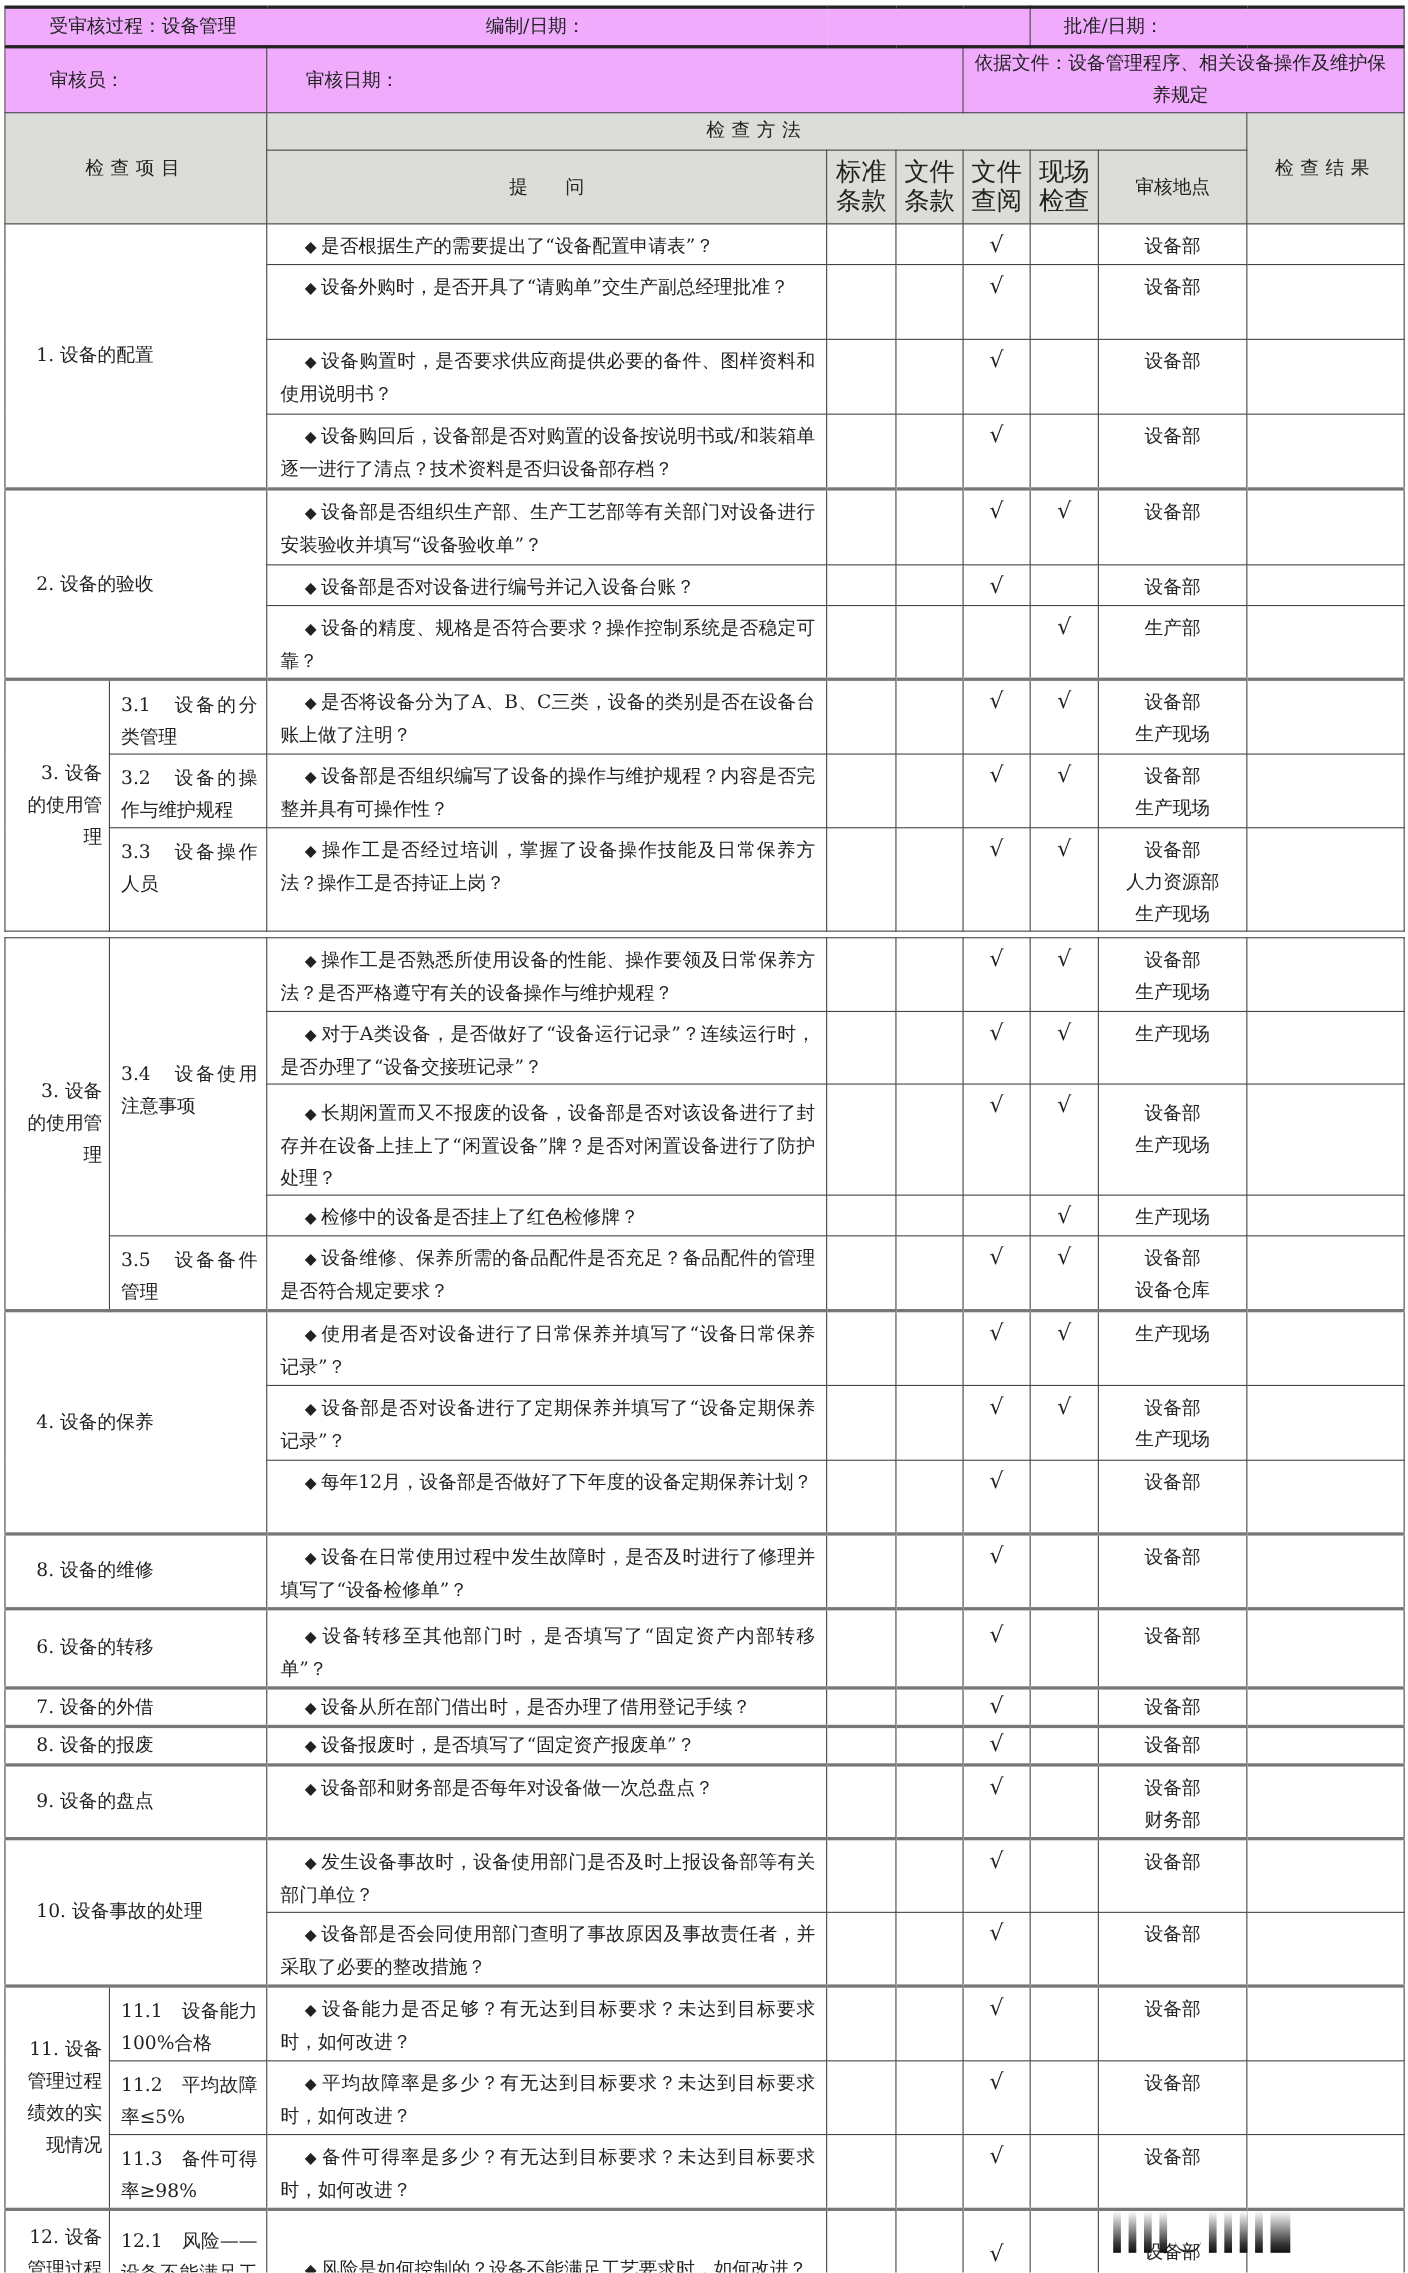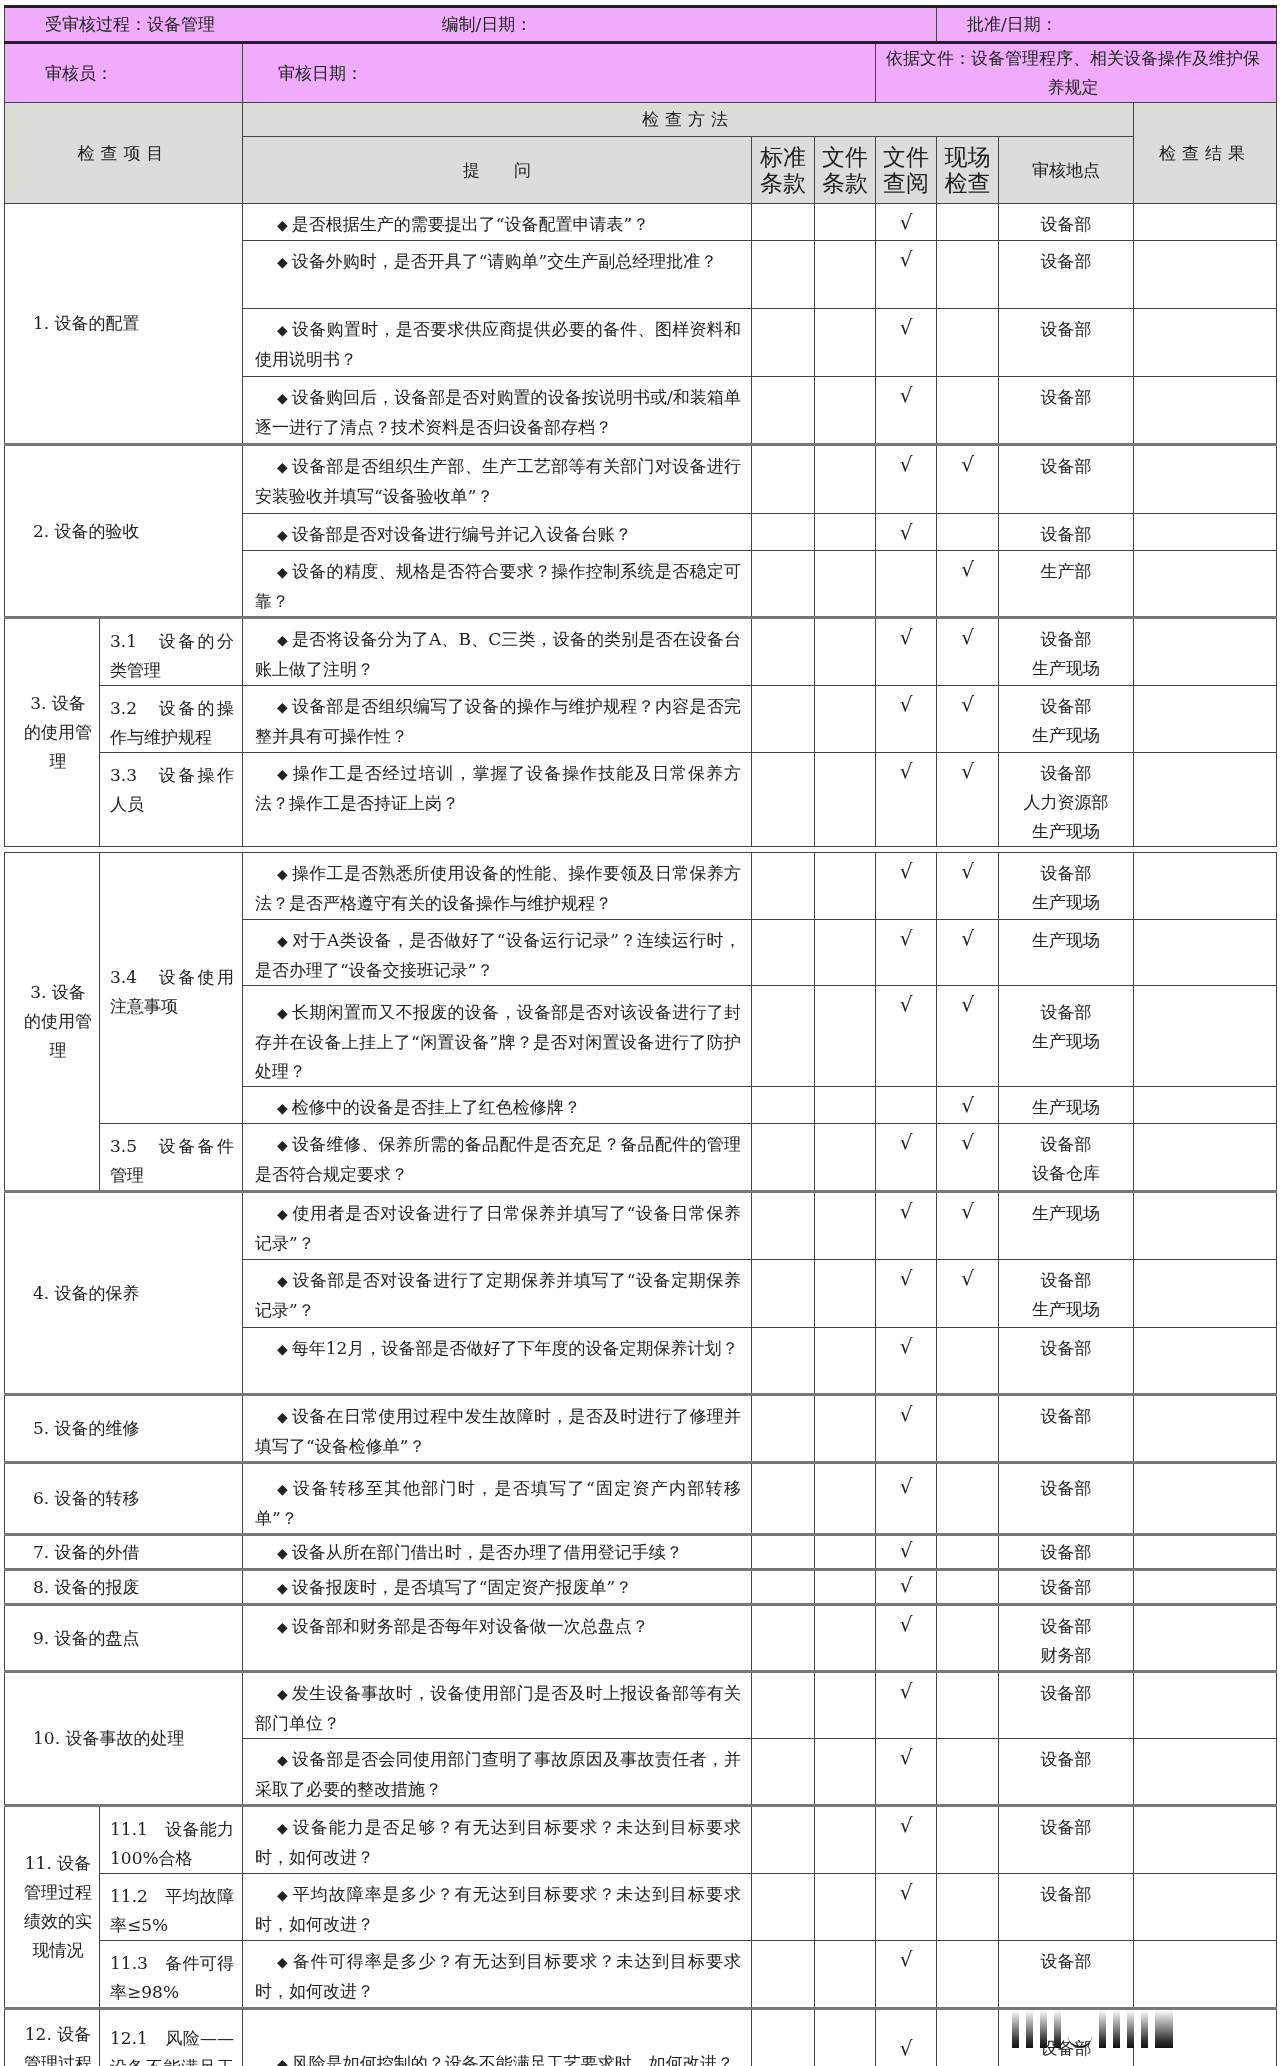--- a/index.html
+++ b/index.html
@@ -8,21 +8,21 @@
   .sheet { position: absolute; left: 4px; top: 5px; width: 1272px; }
   table { border-collapse: collapse; width: 1272px; table-layout: fixed; }
   td, th { border: 1.4px solid #444; padding: 0; vertical-align: top; font-weight: normal;
            font-size: 17px; line-height: 29px; }
   .meta td { background: #f0abfc; vertical-align: middle; padding-left: 40px; height: 33px; }
   .meta { border-top: 3px solid #222; }
   .hdr th { background: #dcdcd9; vertical-align: middle; text-align: center; }
   .hdr .spaced { letter-spacing: 6px; }
   .hdr .two { line-height: 26px; font-size: 23px; }
   td.item { vertical-align: middle; padding-left: 28px; }
-  td.item.narrow { padding-left: 18px; padding-right: 6px; vertical-align: middle; text-align: center; line-height: 29px; }
+  td.item.narrow { padding-left: 18px; padding-right: 6px; vertical-align: middle; text-align: right; line-height: 29px; }
   td.sub { padding: 8px 8px 0 10px; text-align: justify; text-align-last: left; }
   td.q { padding: 6px 10px 0 12px; text-align: justify; }
   td.q .dia { margin-left: 22px; margin-right: 4px; font-size: 14px; }
   td.chk { text-align: center; padding-top: 4px; font-size: 20px; }
   td.loc { text-align: center; padding-top: 6px; }
   td.loc span { display: block; }
   .gap td { border: none; height: 5px; padding: 0; }
   .thick-top td { border-top: 3px solid #777; }
   .bottom td { border-bottom: 3px solid #222; }
   .watermark { position: absolute; left: 1012px; top: 2010px; width: 245px; height: 38px;
@@ -293,21 +293,21 @@
           <td></td>
           <td class="chk">√</td>
           <td></td>
     <td class="loc">
             <span>设备部</span>
           </td>
           <td></td>
   </tr>
 
   <tr class="thick-top" style="height:68px">
-    <td colspan="2" class="item">5. 设备的维修</td>
+    <td colspan="2" class="item">8. 设备的维修</td>
     <td class="q"><span class="dia">◆</span><span>设备在日常使用过程中发生故障时，是否及时进行了修理并填写了“设备检修单”？</span></td>
     <td></td>
           <td></td>
           <td class="chk">√</td>
           <td></td>
     <td class="loc">
             <span>设备部</span>
           </td>
           <td></td>
   </tr>

